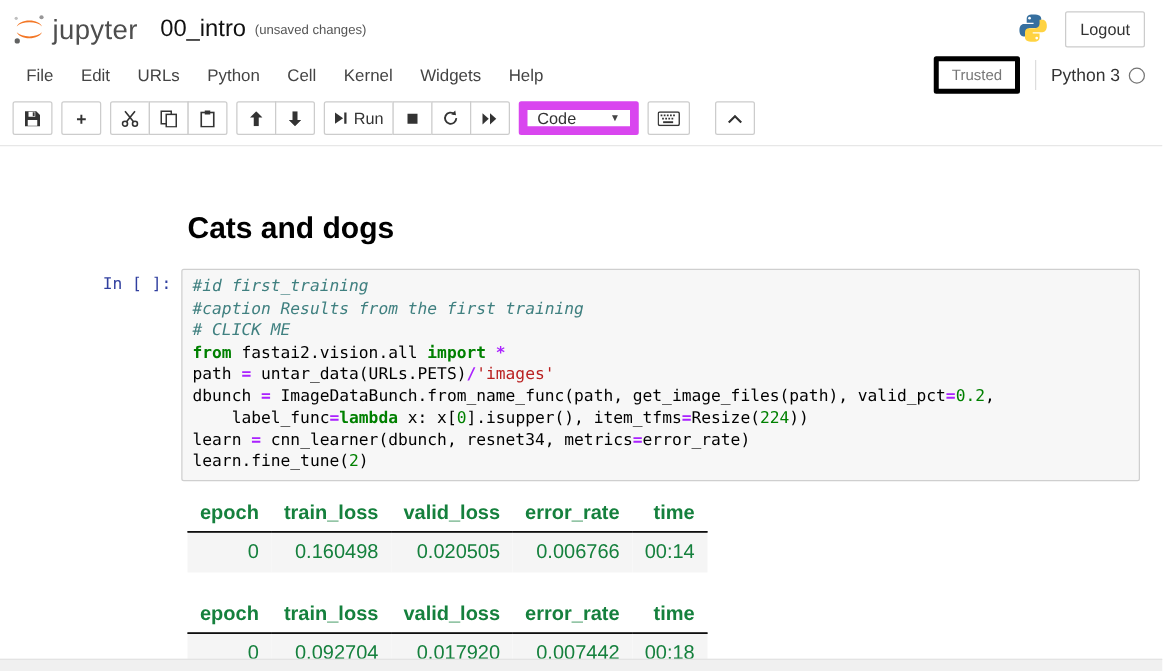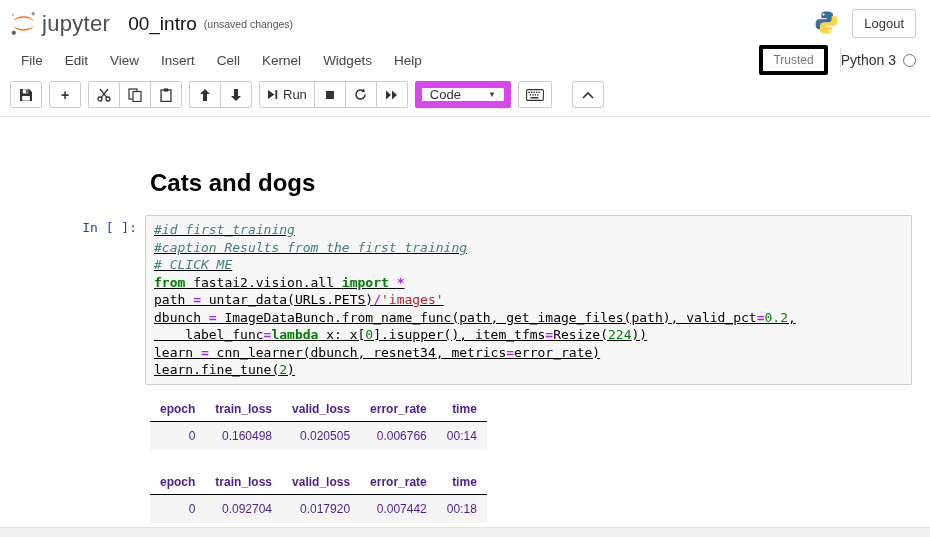--- a/index.html
+++ b/index.html
@@ -16,21 +16,21 @@
   .logout-btn { border:1px solid #ccc; border-radius:2px; background:#fff; padding:6px 11px;
                 font-size:13px; color:#333; cursor:pointer; font-family:inherit; }
 
   
   .menubar { display:flex; align-items:center; padding:2px 14px 2px 10px; height:32px; }
   .menu-left { display:flex; align-items:center; }
   .menu-item { padding:6px 11px; font-size:13.5px; color:#444; cursor:pointer; }
   .menu-right { margin-left:auto; display:flex; align-items:center; }
   .trusted { border:4px solid #000000; border-radius:2px; padding:4px 10px; font-size:12px; color:#777; margin-right:12px; }
   .kernel-indicator { display:flex; align-items:center; gap:7px; font-size:14px; color:#333;
-                      border-left:1px solid #ddd; height:24px; }
+                      border-left:1px solid #ddd; padding-left:12px; height:24px; }
   .kernel-circle { width:13px; height:13px; border:1.5px solid #757575; border-radius:50%; display:inline-block; }
 
   
   .toolbar { display:flex; align-items:center; padding:5px 10px 8px 10px; gap:7px; border-bottom:1px solid #e7e7e7; }
   .btn-group { display:flex; }
   .btn { background:#fff; border:1px solid #ccc; height:27px; min-width:32px; display:flex;
          align-items:center; justify-content:center; gap:5px; font-size:13px; color:#333;
          cursor:pointer; padding:0 7px; font-family:inherit; }
   .btn-group .btn + .btn { margin-left:-1px; }
   .btn-group .btn:first-child { border-radius:2px 0 0 2px; }
@@ -44,31 +44,31 @@
   .tb-gap { width:6px; }
 
   
   .notebook { padding-top:52px; }
   .cell { display:flex; align-items:flex-start; padding-right:18px; }
   .prompt { width:145px; flex:none; text-align:right; padding-right:8px; padding-top:5px;
             font-family:"DejaVu Sans Mono", monospace; font-size:13px; color:#303f9f; }
   .cell-inner { flex:1; min-width:0; }
   .md-heading { font-size:24px; font-weight:bold; color:#000; padding-left:5px; }
   .cell.markdown { margin-bottom:18px; }
-  .input-area { border:1px solid #cfcfcf; background:#f7f7f7; border-radius:2px;text-decoration:underline; }
+  .input-area { border:1px solid #cfcfcf; background:#f7f7f7; border-radius:2px; }
   .code-editor { padding:5px 8px; font-family:"DejaVu Sans Mono", monospace; font-size:13px;
                  line-height:17.5px; color:#000; white-space:pre; cursor:text; }
   .cm-comment { color:#408080; font-style:italic; }
   .cm-keyword { color:#008000; font-weight:bold; }
   .cm-string  { color:#ba2121; }
   .cm-number  { color:#008000; }
   .cm-operator{ color:#aa22ff; font-weight:bold; }
 
   .output-area { padding:12px 0 0 5px; }
-  table.dataframe { border-collapse:collapse; font-size:12px; color:#4c1d95; margin-bottom:20px; }
+  table.dataframe { border-collapse:collapse; font-size:16px; color:#15803d; margin-bottom:20px; }
   table.dataframe th { font-weight:bold; padding:5px 10px; text-align:right; border-bottom:1px solid #000; }
   table.dataframe td { padding:7px 10px; text-align:right; }
   table.dataframe tbody tr:nth-child(odd) { background:#f5f5f5; }
 
   .bottom-edge { position:absolute; left:0; right:0; bottom:0; height:10px;
                  background:#f0f0f0; border-top:1px solid #e3e3e3; }
 
   svg { display:block; }
 </style>
 </head>
@@ -99,22 +99,22 @@
       </svg>
     </span>
     <button class="logout-btn">Logout</button>
   </div>
 </div>
 
 <div class="menubar">
   <div class="menu-left">
       <div class="menu-item">File</div>
       <div class="menu-item">Edit</div>
-      <div class="menu-item">View</div>
-      <div class="menu-item">Insert</div>
+      <div class="menu-item">URLs</div>
+      <div class="menu-item">Python</div>
       <div class="menu-item">Cell</div>
       <div class="menu-item">Kernel</div>
       <div class="menu-item">Widgets</div>
       <div class="menu-item">Help</div>
     </div>
   <div class="menu-right">
     <span class="trusted">Trusted</span>
     <span class="kernel-indicator">
       <span>Python 3</span>
       <span class="kernel-circle"></span>

